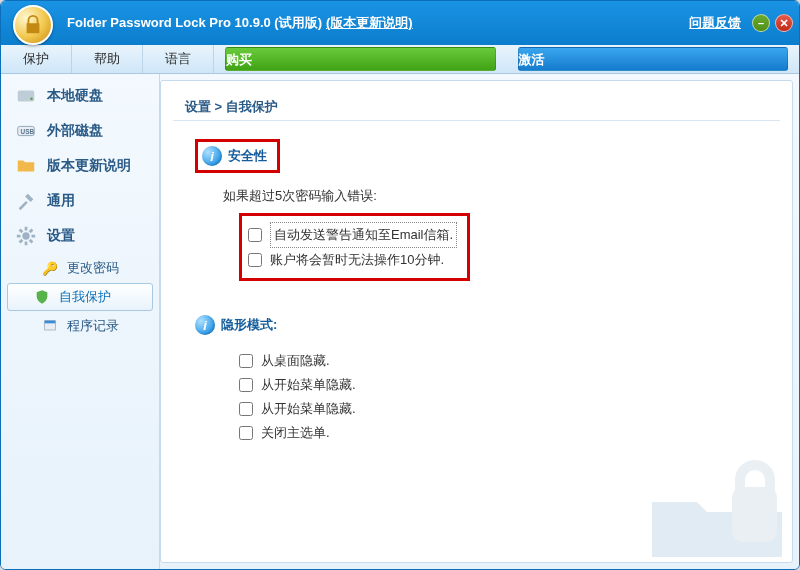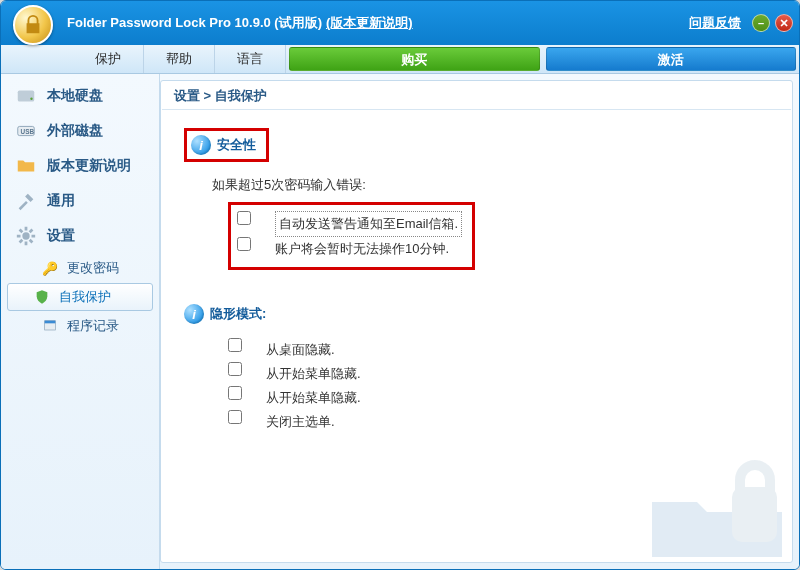--- a/index.html
+++ b/index.html
@@ -58,34 +58,32 @@
     font-size: 11px; color: #fff; cursor: pointer; border: 1px solid rgba(255,255,255,.6);
   }
   .winbtn.min { background: linear-gradient(#6dab2e,#4e8f16);}
   .winbtn.close { background: linear-gradient(#e55b4b,#c22815);}
   .menubar {
     height: 29px;
     background: linear-gradient(#e9f4fc, #cfe6f8);
     border-bottom: 1px solid #a9c9e2;
     display: flex;
     align-items: stretch;
-    padding-left: 72px;
   }
   .menubar .menu-item {
     padding: 0 22px;
     line-height: 28px;
     color: #2a2a2a;
     border-right: 1px solid #bcd4e8;
     cursor: pointer;
   }
   .menubar .bigbtn {
     flex: 1;
-    margin: 2px 3px;
+    margin: 2px 11px;
     border-radius: 3px;
-    text-align: center;
     line-height: 24px;
     color: #fff;
     font-weight: bold;
     cursor: pointer;
     border: 1px solid rgba(0,0,0,.15);
   }
   .bigbtn.buy { background: linear-gradient(#6acb3a,#3fa315); }
   .bigbtn.activate { background: linear-gradient(#3aa6ee,#157bce); }
   .body {
     flex: 1;
@@ -132,21 +130,21 @@
     color: #0a6fb8;
     padding-left: 25px;
   }
   .side-sub .icon { width:18px; height:18px; display:inline-flex; align-items:center; justify-content:center;}
   .content {
     flex: 1;
     background: #fff;
     margin: 6px 6px 6px 0;
     border: 1px solid #c5dbed;
     border-radius: 3px;
-    padding: 1px;
+    padding: 12px;
     position: relative;
     overflow: hidden;
   }
   .breadcrumb {
     height: 28px;
     border-bottom: 1px solid #d7e6f2;
     line-height: 28px;
     color: #2a5a86;
     padding: 0 12px;
     font-size: 13px;
@@ -171,22 +169,22 @@
     color: #fff; font-weight: bold; font-style: italic;
     display: inline-flex; align-items:center; justify-content:center;
     font-size: 13px;
     box-shadow: inset -1px -1px 2px rgba(0,0,0,.2);
   }
   .group-label { margin-left: 28px; margin-bottom: 8px; color:#333; }
   .check-list { margin-left: 44px; }
   .check-list.red-boxed { border: 3px solid #d40000; padding: 6px 10px 6px 6px; display:inline-block; }
   .check-row {
     display: flex;
-    align-items: flex-start;
-    gap: 24px;
+    align-items: center;
+    gap: 8px;
     line-height: 24px;
     font-size: 13px;
   }
   .check-row input { width: 14px; height: 14px; }
   .check-row .dotted { border: 1px dotted #888; padding: 0 3px; }
   .footer-logo {
     position: absolute; right: 0; bottom: 0;
     width: 150px; height: 110px; opacity: .22;
     pointer-events: none;
   }

